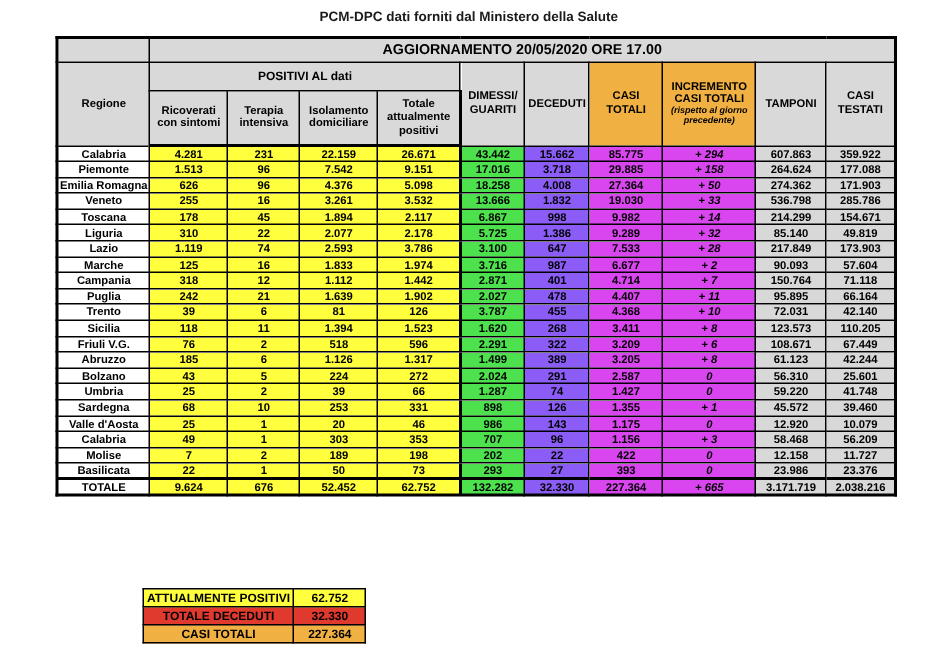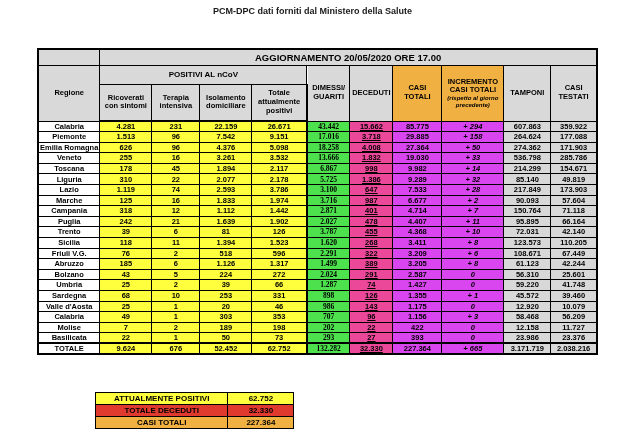--- a/index.html
+++ b/index.html
@@ -16,21 +16,21 @@
     position: absolute; top: 6px; left: 0;
     width: 100%;
     text-align: center;
     font-size: 9px;
     font-weight: 600;
     color: #1a1a1a;
   }
 
   
   table.main {
-    position: absolute; left: 37px; top: 48px;
+    position: absolute; left: 37px; top: 24px;
     border-collapse: collapse;
     table-layout: fixed;
     border: 2px solid #000;
   }
   table.main th, table.main td {
     border: 1px solid #000;
     text-align: center;
     vertical-align: middle;
     font-weight: bold;
     padding: 0 1px;
@@ -50,42 +50,42 @@
 
   table.main tbody td {
     height: 10.6px;
     font-size: 7.5px;
     line-height: 1;
     white-space: nowrap;
   }
   td.region { background: #ffffff; border-right: 2px solid #000; }
   th.regionh { border-right: 2px solid #000; }
   .yellow { background: #ffff3d; }
-  .green  { background: #4de24d; font-family: Liberation Serif, serif; }
-  .red    { background: #ec4899; text-decoration: underline; }
+  .green  { background: #4de24d; }
+  .red    { background: #8b5cf6; }
   .orange { background: #d946ef; }
   .gray   { background: #d8d8d8; }
   .tpos   { border-right: 2px solid #000 !important; }
   .inc    { font-style: italic; }
   tr.total-row td { border-top: 2px solid #000; height: 12px; font-size: 7.8px; }
 
   
   table.summary {
     position: absolute; left: 95px; top: 392px;
     border-collapse: collapse;
     table-layout: fixed;
     border: 1px solid #000;
   }
   table.summary td {
     border: 1.5px solid #000;
     height: 12px;
     font-size: 8px;
     font-weight: bold;
     text-align: center;
-    padding: 0 18px;
+    padding: 0 2px;
     white-space: nowrap;
   }
   .sum-yellow td { background: #ffff3d; }
   .sum-green  td { background: #4de24d; }
   .sum-red    td { background: #e0392d; }
   .sum-orange td { background: #f0b042; }
 </style>
 </head>
 <body>
 
@@ -105,21 +105,21 @@
       <col style="width:47px">
       <col style="width:46px">
   </colgroup>
   <thead>
     <tr>
       <th class="corner regionh"></th>
       <td class="banner" colspan="10">AGGIORNAMENTO 20/05/2020 ORE 17.00</td>
     </tr>
     <tr>
       <th class="hdr regionh" rowspan="2">Regione</th>
-      <th class="hdr group" colspan="4">POSITIVI AL nCoV</th>
+      <th class="hdr group" colspan="4">POSITIVI AL dati</th>
       <th class="hdr" rowspan="2">DIMESSI/ GUARITI</th>
       <th class="hdr" rowspan="2">DECEDUTI</th>
       <th class="hdr-orange" rowspan="2">CASI TOTALI</th>
       <th class="hdr-orange" rowspan="2">
         <div>INCREMENTO CASI TOTALI</div>
         <div class="hdr-note">(rispetto al giorno precedente)</div>
       </th>
       <th class="hdr" rowspan="2">TAMPONI</th>
       <th class="hdr" rowspan="2">CASI TESTATI</th>
     </tr>

